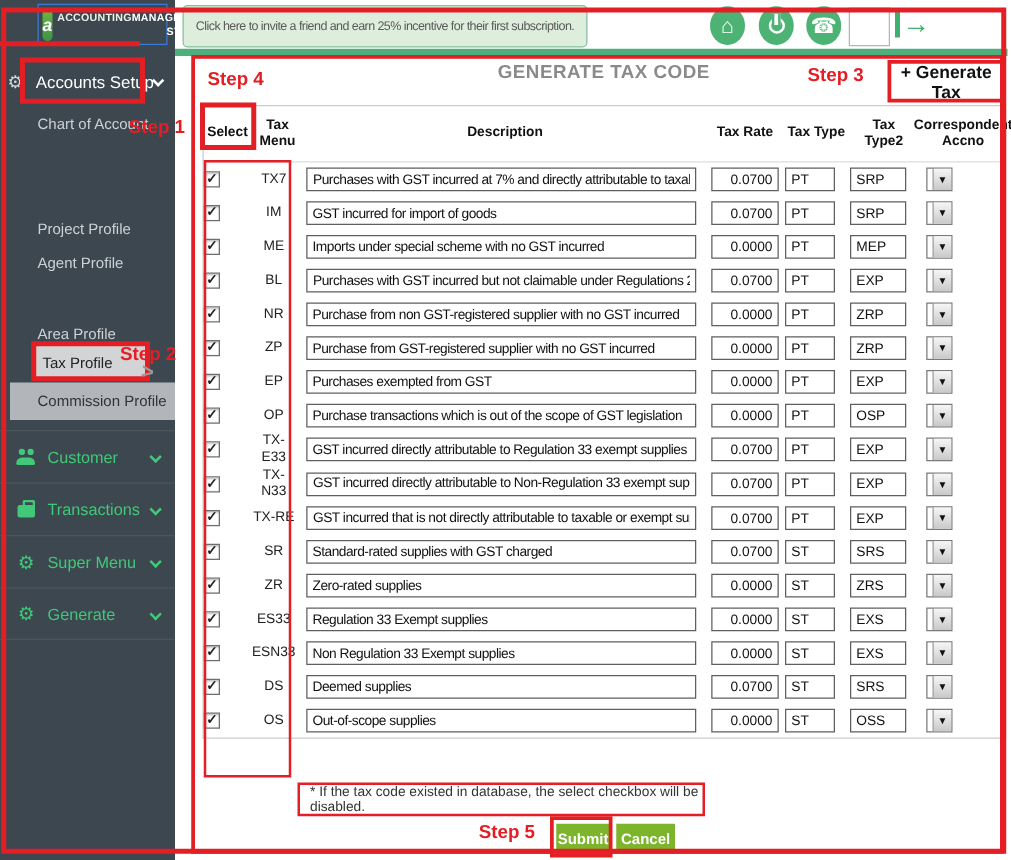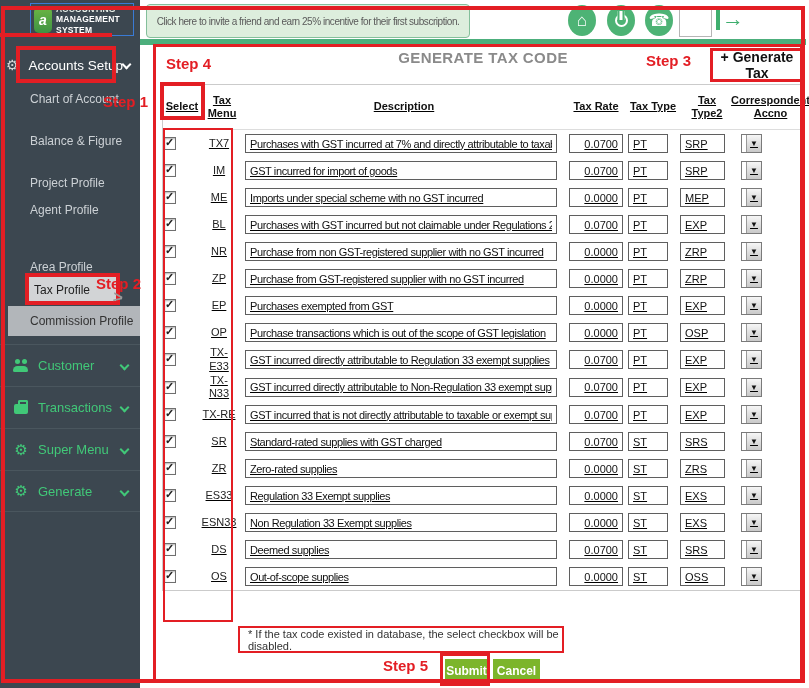--- a/index.html
+++ b/index.html
@@ -24,21 +24,21 @@
   .tb-input{position:absolute;left:679px;top:6px;width:33px;height:31px;border:1px solid #b5b5b5;background:#fff;font-size:11px;padding:0 3px;}
   .exit-ico{position:absolute;left:716px;top:8px;display:flex;align-items:center;color:#3fae6e;}
   .exit-bar{width:4px;height:22px;background:#3fae6e;margin-right:2px;}
   .exit-arrow{font-size:22px;font-weight:bold;line-height:22px;}
 
   
   .sidebar{position:absolute;left:0;top:0;width:140px;height:688px;background:var(--sidebar-bg);}
   .logo-box{position:absolute;left:30px;top:3px;width:104px;height:33px;border:1px solid #3a7bd5;display:flex;align-items:center;}
   .logo-sq{width:24px;height:26px;margin-left:3px;border-radius:5px;background:linear-gradient(#6cb644,#3e9243);
            color:#fff;font-weight:bold;font-size:14px;display:flex;align-items:center;justify-content:center;font-style:italic;}
-  .logo-txt{margin-left:4px;display:flex;flex-direction:column;line-height:1.2;}
+  .logo-txt{margin-left:4px;display:flex;flex-direction:row;line-height:1.2;text-align:right;}
   .logo-l1{font-size:8.5px;color:#e8f0e8;font-weight:bold;letter-spacing:.2px;}
   .logo-l2{font-size:8.5px;color:#fff;font-weight:bold;letter-spacing:.2px;}
   .parent-item{position:absolute;left:0;top:46px;width:140px;height:38px;display:flex;align-items:center;color:#fff;}
   .parent-gear{margin-left:6px;font-size:14px;color:#d8d8d8;}
   .parent-label{margin-left:10px;font-size:13.5px;color:#fff;}
   .chev{width:7px;height:7px;border-right:2px solid currentColor;border-bottom:2px solid currentColor;transform:rotate(45deg);display:inline-block;}
   .parent-chev{position:absolute;right:10px;top:15px;color:#fff;}
   .subitem{position:absolute;left:0;width:140px;height:22px;display:flex;align-items:center;
            padding-left:30px;font-size:12px;color:#ccd1d5;}
   .sub-taxprofile{position:absolute;left:27px;top:276px;width:92px;height:28px;background:#d2d4d6;color:#222;
@@ -65,21 +65,21 @@
   .rep-ico{width:13px;height:10px;border:2px solid var(--accent-green);border-radius:1px;position:relative;margin-bottom:3px;}
   .rep-ico::after{content:"";position:absolute;left:3px;bottom:-5px;width:3px;height:4px;background:var(--accent-green);}
 
   
   .main{position:absolute;left:140px;top:45px;width:669px;height:643px;background:#fff;}
   .page-title{position:absolute;left:333px;top:49px;width:300px;text-align:center;font-weight:bold;
               font-size:15px;color:#8a8a8a;letter-spacing:.4px;}
   .gen-btn{position:absolute;left:714px;top:51px;width:86px;height:27px;background:#fff;border:none;
            font-weight:bold;font-size:14px;color:#111;display:flex;align-items:center;justify-content:center;cursor:pointer;}
   .table{position:absolute;left:162px;top:84px;width:643px;border:1px solid #cbcbcb;background:#fff;}
-  .grid7{display:grid;grid-template-columns:38px 42px 322px 62px 52px 56px 71px;text-decoration:underline;}
+  .grid7{display:grid;grid-template-columns:38px 42px 322px 62px 52px 56px 71px;}
   .thead{border-bottom:1px solid #ddd;}
   .th{min-height:44px;display:flex;align-items:center;justify-content:center;text-align:center;
       font-weight:bold;font-size:11px;color:#111;line-height:1.2;padding:2px;}
   .trow{min-height:27px;align-items:center;}
   .td{display:flex;align-items:center;}
   .td-center{justify-content:flex-start;}
   .code{font-size:11px;color:#222;text-align:center;width:36px;line-height:1.25;}
   input.cell{border:1px solid #5f5f5f;height:19px;font-size:11px;padding:0 4px;color:#111;background:#fff;}
   .in-desc{width:312px;margin-left:2px;font-size:10px;letter-spacing:-0.4px;}
   .in-rate{width:54px;margin:0 auto;text-align:right;padding-right:6px;}
@@ -121,21 +121,20 @@
       </div>
     </div>
 
     <div class="parent-item">
       <span class="parent-gear">⚙</span>
       <span class="parent-label">Accounts Setup</span>
       <span class="chev parent-chev"></span>
     </div>
 
     <div class="subitem" style="top:88px">Chart of Account</div>
-    <div class="subitem" style="top:130px">Balance &amp; Figure</div>
     <div class="subitem" style="top:172px">Project Profile</div>
     <div class="subitem" style="top:199px">Agent Profile</div>
     <div class="subitem" style="top:256px">Area Profile</div>
     <div class="sub-taxprofile">Tax Profile</div>
     <div class="sub-commission">Commission Profile</div>
 
     <div class="menus">
       <div class="menu-item">
         <span class="mi-icon">
             <span class="pp-ico"></span>

